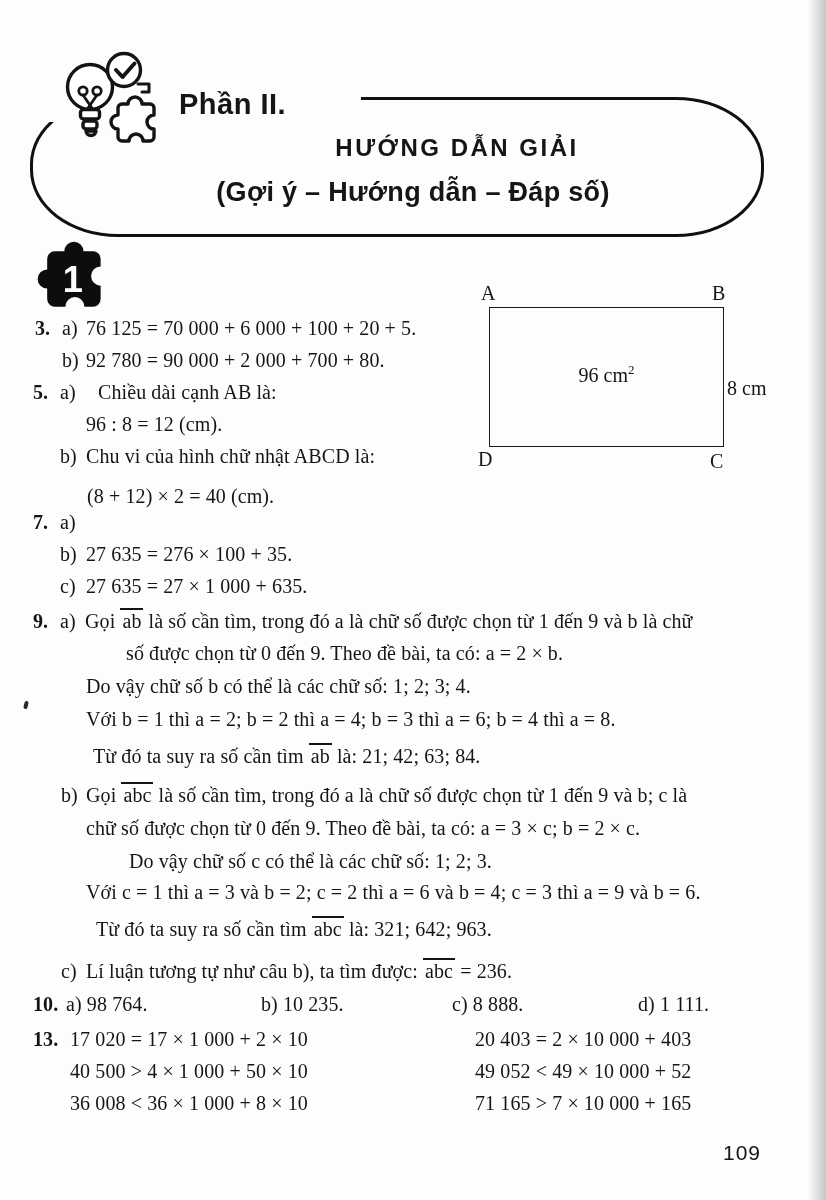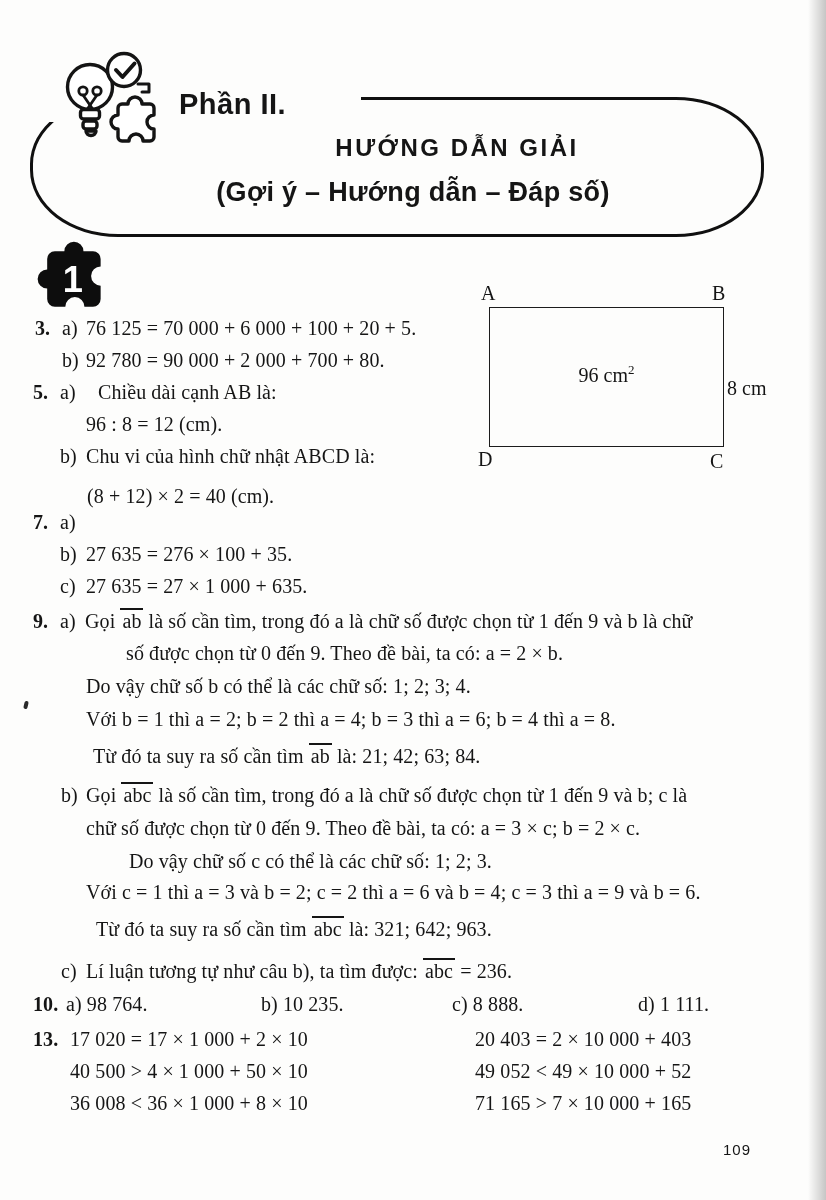--- a/index.html
+++ b/index.html
@@ -42,21 +42,21 @@
   .fig .side { position:absolute; left:237px; top:69px; width:80px; }
 
   
   .lines { position:absolute; left:0; top:0; width:826px; height:1200px; }
   .line { position:absolute; left:0; width:826px; height:30px; }
   .chunk { position:absolute; white-space:pre; font-size:20px; letter-spacing:0.1px; line-height:28px; }
   .chunk.bold { font-weight:bold; }
   .ov { display:inline-block; border-top:2px solid #151515; padding:0 2px; line-height:22px; }
 
   .page-number { position:absolute; left:723px; top:1141px;
-    font-family:"Liberation Sans", sans-serif; font-size:15px; letter-spacing:1px; }
+    font-family:"Liberation Sans", sans-serif; font-size:21px; letter-spacing:1px; }
   .speck { position:absolute; left:24px; top:701px; width:4px; height:8px;
     background:#2a2a2a; border-radius:2px; transform:rotate(14deg); }
 </style>
 </head>
 <body>
 
 <div class="page">
 
   <div class="hdr-box">
     <div class="hdr-patch"></div>

